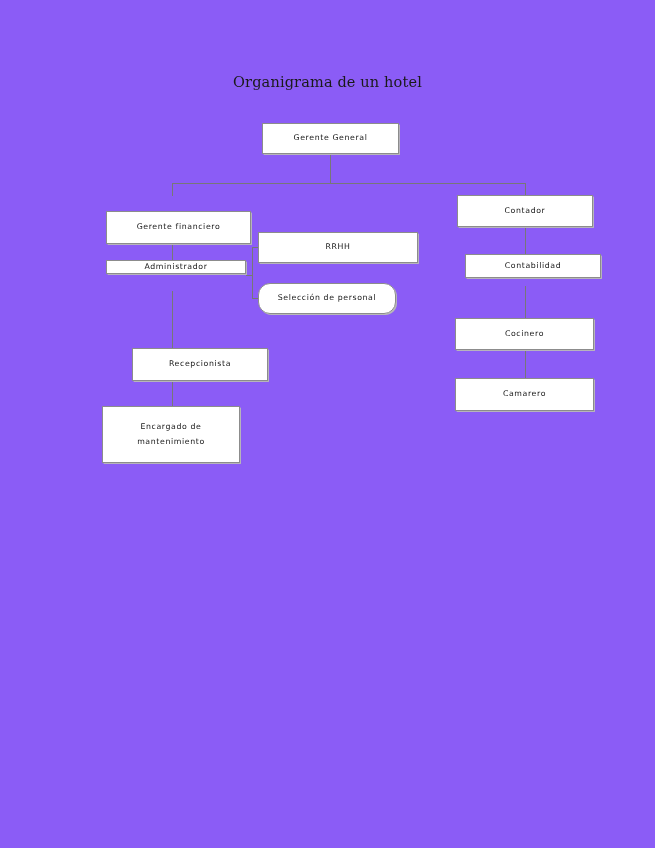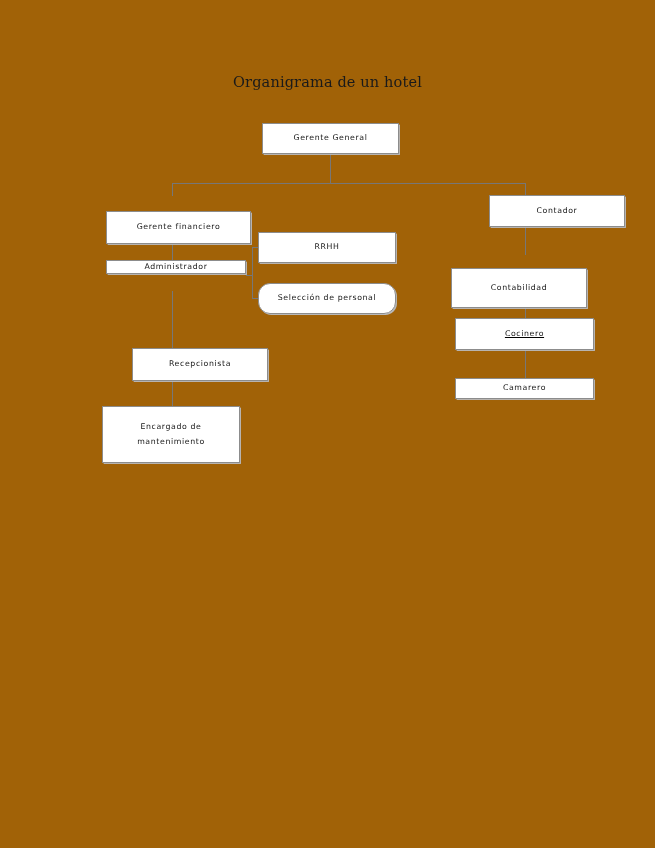--- a/index.html
+++ b/index.html
@@ -10,21 +10,21 @@
   body {
     width: 655px;
     height: 848px;
     font-family: "DejaVu Sans", sans-serif;
     overflow: hidden;
   }
   #page {
     position: relative;
     width: 655px;
     height: 848px;
-    background: #a16207;
+    background: #8b5cf6;
   }
   .chart-title {
     position: absolute;
     left: 0;
     top: 74px;
     width: 655px;
     text-align: center;
     font-family: "DejaVu Serif", serif;
     font-size: 14.5px;
     color: #1a1a1a;
@@ -85,42 +85,42 @@
       <div class="conn v" style="left: 525px; top: 286px; height: 33px;"></div>
       <div class="conn v" style="left: 525px; top: 350px; height: 29px;"></div>
     </div>
   <div id="node-layer">
       <div class="node" style="left: 262px; top: 123px; width: 137px; height: 31px;">
         <div class="label">Gerente General</div>
       </div>
       <div class="node" style="left: 106px; top: 211px; width: 145px; height: 33px;">
         <div class="label">Gerente financiero</div>
       </div>
-      <div class="node" style="left: 457px; top: 195px; width: 136px; height: 32px; margin-left: 32px;">
+      <div class="node" style="left: 457px; top: 195px; width: 136px; height: 32px;">
         <div class="label">Contador</div>
       </div>
-      <div class="node" style="left: 258px; top: 232px; width: 138px; height: 31px;">
+      <div class="node" style="left: 258px; top: 232px; width: 160px; height: 31px;">
         <div class="label">RRHH</div>
       </div>
       <div class="node" style="left: 106px; top: 260px; width: 140px; height: 14px;">
         <div class="label">Administrador</div>
       </div>
-      <div class="node" style="left: 451px; top: 254px; width: 136px; height: 40px; margin-top: 14px;">
+      <div class="node" style="left: 465px; top: 254px; width: 136px; height: 24px;">
         <div class="label">Contabilidad</div>
       </div>
       <div class="node" style="left: 258px; top: 283px; width: 138px; height: 31px; border-radius: 12px;">
         <div class="label">Selección de personal</div>
       </div>
-      <div class="node" style="left: 455px; top: 318px; width: 139px; height: 32px; text-decoration: underline;">
+      <div class="node" style="left: 455px; top: 318px; width: 139px; height: 32px;">
         <div class="label">Cocinero</div>
       </div>
       <div class="node" style="left: 106px; top: 348px; width: 136px; height: 33px; margin-left: 26px;">
         <div class="label">Recepcionista</div>
       </div>
-      <div class="node" style="left: 455px; top: 378px; width: 139px; height: 21px;">
+      <div class="node" style="left: 455px; top: 378px; width: 139px; height: 33px;">
         <div class="label">Camarero</div>
       </div>
       <div class="node" style="left: 102px; top: 406px; width: 138px; height: 57px;">
         <div class="label">Encargado de
 mantenimiento</div>
       </div>
     </div>
 
 </div>
 

